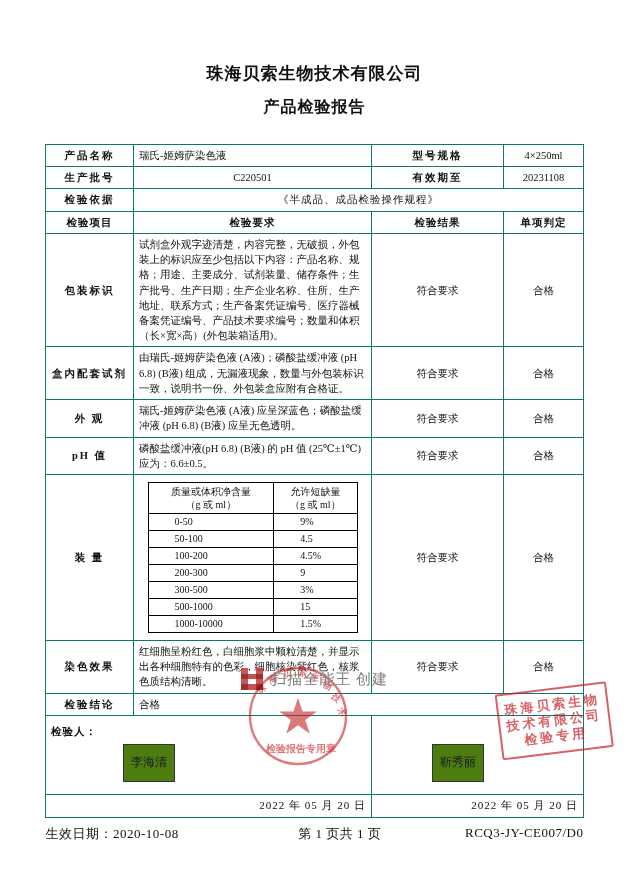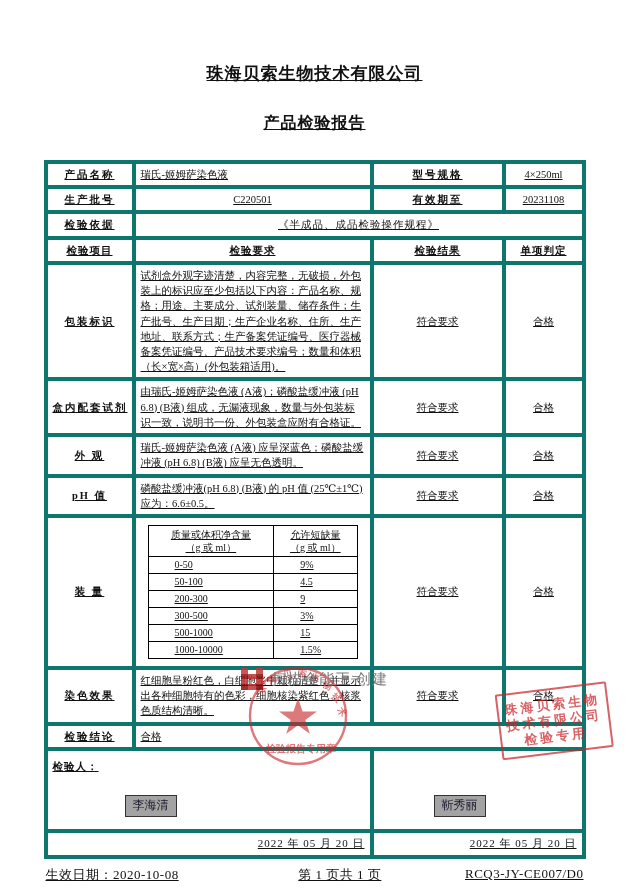--- a/index.html
+++ b/index.html
@@ -13,46 +13,45 @@
     font-family: "Liberation Serif", "DejaVu Serif", serif;
     color: #111;
     position: relative;
     overflow: hidden;
   }
   .page {
     position: relative;
     width: 629px;
     height: 706px;
     box-sizing: border-box;
-    text-decoration: underline;
   }
   .title-block {
     text-align: center;
     padding-top: 62px;
   }
   .company {
     font-size: 17px;
     font-weight: bold;
     letter-spacing: 1px;
   }
   .doc-title {
     font-size: 16px;
     font-weight: bold;
     letter-spacing: 1px;
-    margin-top: 28px;
+    margin-top: 12px;
   }
   table.main {
     border-collapse: collapse;
     width: 538px;
     margin: 26px auto 0 auto;
     table-layout: fixed;
     font-size: 10.5px;
   }
   table.main td {
-    border: 4px solid #0f766e;
+    border: 1px solid #0f766e;
     padding: 3px 5px;
     vertical-align: middle;
     line-height: 1.45;
   }
   .lbl {
     text-align: center;
     font-weight: bold;
     letter-spacing: 2px;
     white-space: nowrap;
   }
@@ -116,23 +115,23 @@
   }
   .sig-inner {
     position: relative;
     height: 66px;
   }
   .sig-name {
     position: absolute;
     left: 72px;
     bottom: 6px;
     border: 1px solid #333;
-    padding: 1px 7px;
+    padding: 9px 7px;
     font-size: 12px;
-    background: #a3a3a3;
+    background: #4d7c0f;
     color: #1a1a2e;
   }
   .sig-name.right {
     left: 55px;
   }
   .date-row td {
     text-align: right;
     padding-right: 22px;
     font-size: 11px;
     letter-spacing: 1px;
@@ -296,20 +295,24 @@
                   <span>（g 或 ml）</span>
                 </td>
               </tr>
               <tr>
                 <td class="left">0-50</td>
                 <td class="right">9%</td>
               </tr>
               <tr>
                 <td class="left">50-100</td>
                 <td class="right">4.5</td>
+              </tr>
+              <tr>
+                <td class="left">100-200</td>
+                <td class="right">4.5%</td>
               </tr>
               <tr>
                 <td class="left">200-300</td>
                 <td class="right">9</td>
               </tr>
               <tr>
                 <td class="left">300-500</td>
                 <td class="right">3%</td>
               </tr>
               <tr>

